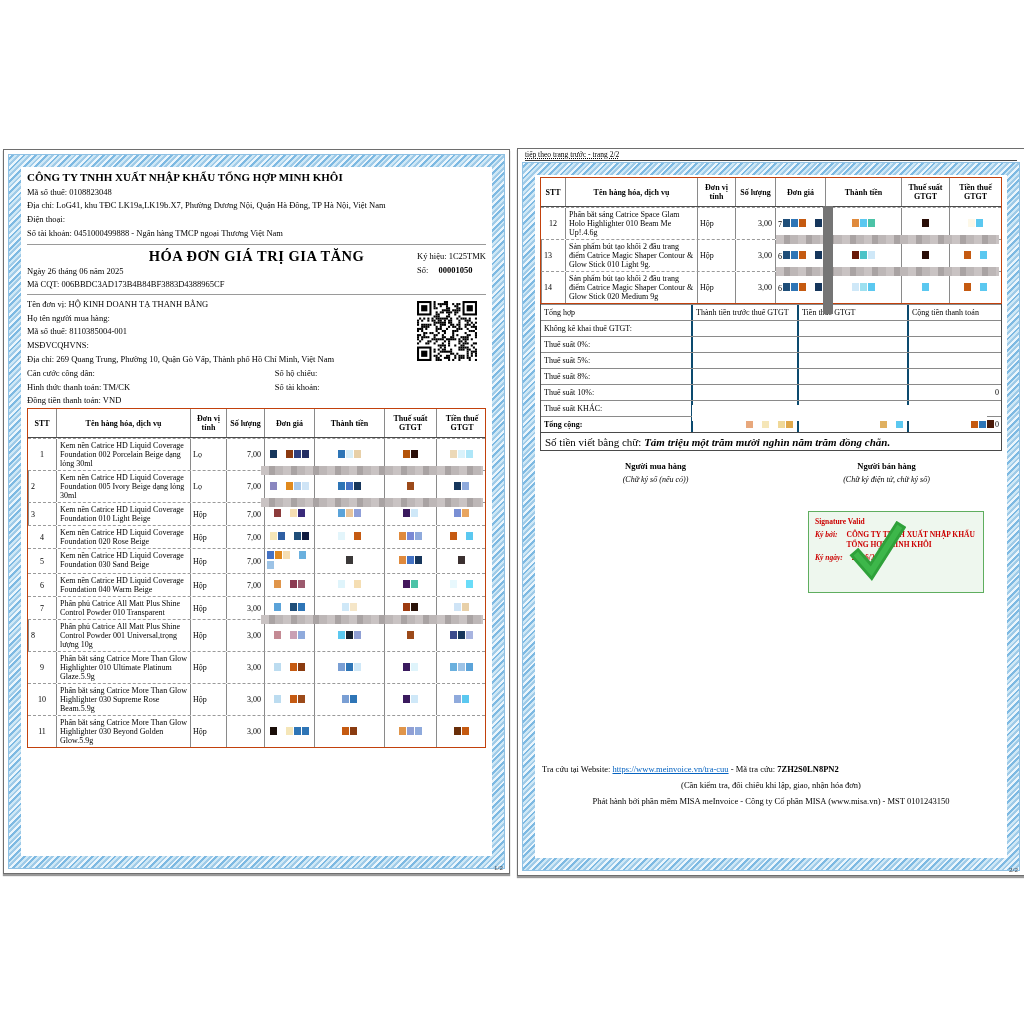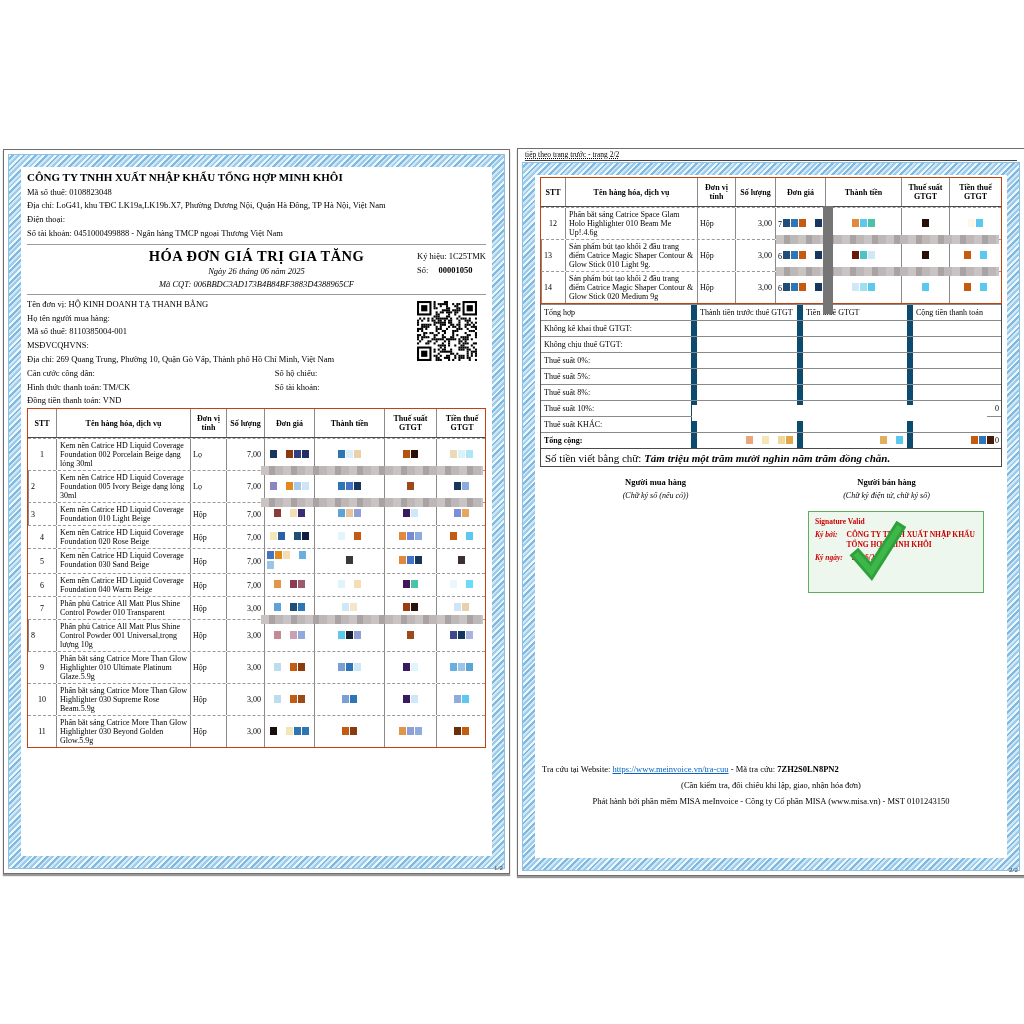--- a/index.html
+++ b/index.html
@@ -15,21 +15,21 @@
   .content{position:absolute;font-size:8.5px;}
   #contentL{inset:19px 23px 10px 23px;}
   #contentR{inset:28px 22px 10px 22px;}
   .line{line-height:1.62;}
   .company{font-size:11px;font-weight:bold;line-height:1.5;}
   .hr{border-top:1px solid #9a9a9a;margin:3px 0;}
   .titlewrap{position:relative;text-align:center;margin-top:2px;}
   .doctitle{font-size:14.5px;font-weight:bold;letter-spacing:.5px;}
   .serialbox{position:absolute;right:0;top:1px;text-align:left;font-size:8.5px;line-height:1.7;}
   .serialbox b{margin-left:8px;}
-  .centered-i{text-align:center;font-style:italic;line-height:1.55;}
+  .centered-i{text-align:left;line-height:1.55;}
   .twocol{display:flex;}
   .twocol .c1{width:54%;}
   .qr{position:absolute;top:151px;right:32px;width:60px;height:60px;}
   
   .itable{border:1px solid #c2410c;font-size:8px;}
   .irow{display:grid;position:relative;border-top:1px dashed #9a9a9a;}
   .irow:first-child{border-top:none;}
   .t-left .irow{grid-template-columns:28px 134px 36px 38px 50px 70px 52px 51px;}
   .t-right .irow{grid-template-columns:24px 132px 38px 40px 50px 76px 48px 52px;}
   .irow.head{border-bottom:1px solid #4a4a4a;font-weight:bold;}
@@ -41,21 +41,21 @@
   .cell.blocks{justify-content:center;}
   .blk{display:inline-block;width:7px;height:8px;margin-right:1px;}
   .blk.gap{background:transparent !important;}
   .strip{position:absolute;left:51%;right:2px;top:-5px;height:9px;z-index:3;
          background:repeating-linear-gradient(90deg,#c9c3c3 0 8px,#a9a3a3 8px 14px,#bdb7b7 14px 22px);}
   .vbar{position:absolute;left:305px;top:57px;width:10px;height:108px;background:#757575;z-index:4;}
   
   .ttable{border:1px solid #4a4a4a;border-top:none;font-size:8px;position:relative;}
   .trow{display:grid;grid-template-columns:150px 106px 110px 95px;border-top:1px solid #8a8a8a;}
   .trow:first-child{border-top:none;border-bottom:1px solid #4a4a4a;font-weight:bold;}
-  .tcell{border-left:6px solid #0c4a6e;padding:2.5px 3px;min-height:10px;display:flex;align-items:center;}
+  .tcell{border-left:2px solid #0c4a6e;padding:2.5px 3px;min-height:10px;display:flex;align-items:center;}
   .tcell:first-child{border-left:none;}
   .trow:first-child .tcell{justify-content:center;text-align:center;}
   .tcell.num{justify-content:flex-end;}
   .redact{position:absolute;left:151px;right:14px;top:101px;height:16px;background:#fff;z-index:2;}
   .words{border:1px solid #4a4a4a;border-top:none;padding:2.5px 4px;font-size:11px;}
   .words i b{font-style:italic;}
   .sigs{display:flex;margin-top:10px;justify-content:center;}
   .sigcol{width:50%;text-align:center;}
   .sigcol .st{font-weight:bold;font-size:8.5px;}
   .sigcol .ss{font-style:italic;font-size:8px;margin-top:4px;}
@@ -726,26 +726,20 @@
             <div class="tcell">Tiền thuế GTGT</div>
             <div class="tcell">Cộng tiền thanh toán</div>
           </div>
           <div class="trow">
             <div class="tcell">Không kê khai thuế GTGT:</div>
             <div class="tcell num"></div>
             <div class="tcell num"></div>
             <div class="tcell num"></div>
           </div>
           <div class="trow">
-            <div class="tcell">Không chịu thuế GTGT:</div>
-            <div class="tcell num"></div>
-            <div class="tcell num"></div>
-            <div class="tcell num"></div>
-          </div>
-          <div class="trow">
             <div class="tcell">Thuế suất 0%:</div>
             <div class="tcell num"></div>
             <div class="tcell num"></div>
             <div class="tcell num"></div>
           </div>
           <div class="trow">
             <div class="tcell">Thuế suất 5%:</div>
             <div class="tcell num"></div>
             <div class="tcell num"></div>
             <div class="tcell num"></div>

